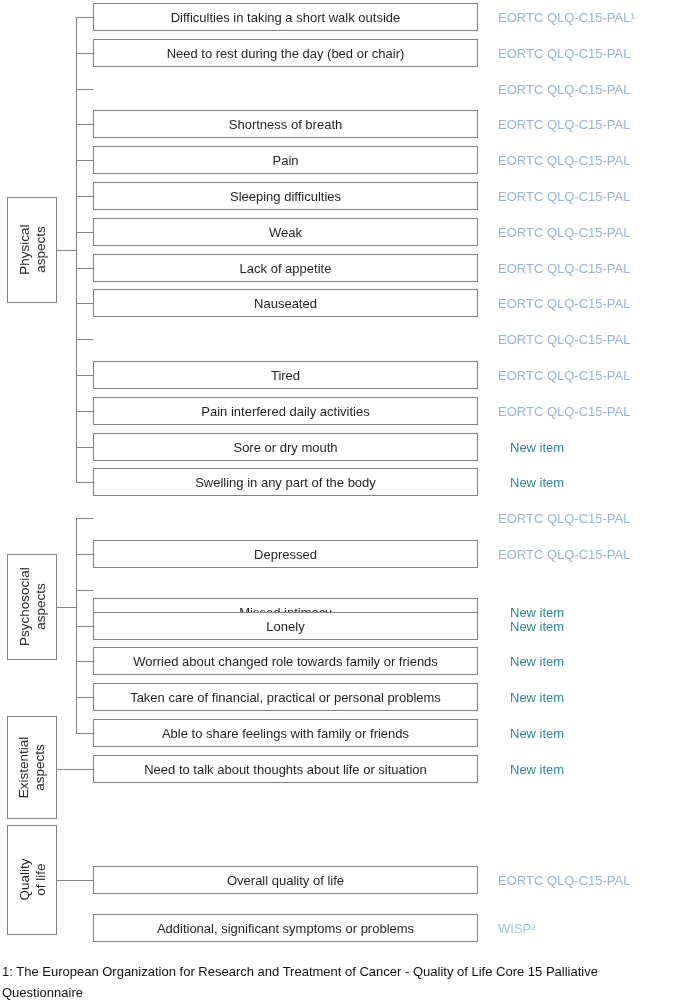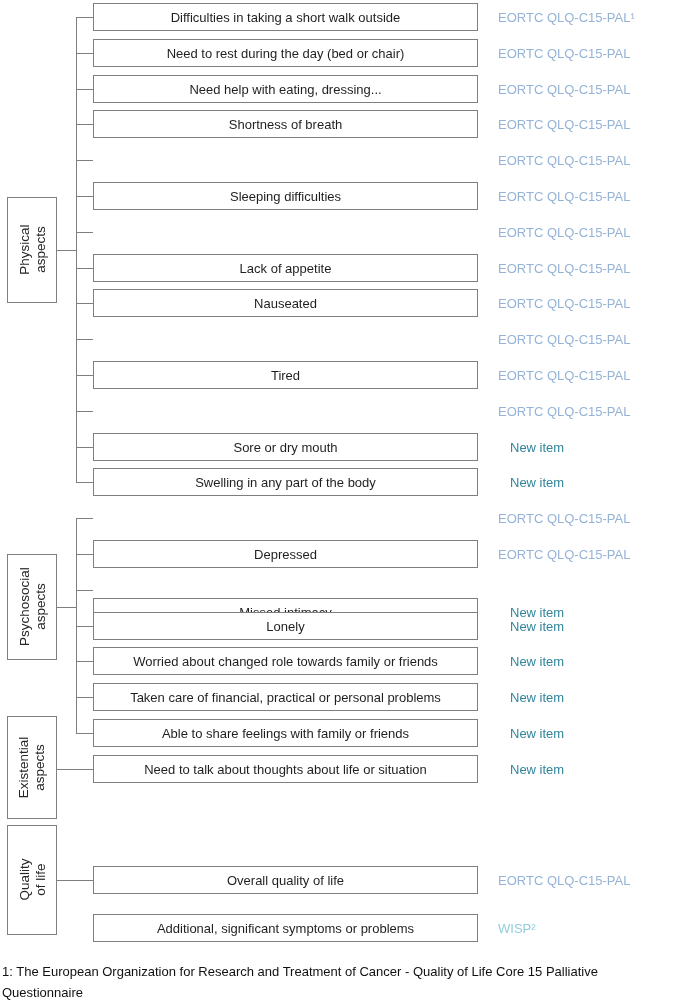--- a/index.html
+++ b/index.html
@@ -105,41 +105,44 @@
       </div>
     <span class="source src-eortc">EORTC QLQ-C15-PAL¹</span>
   </div>
   <div class="row" style="top:39px">
     <div class="box">
         <span class="box-text">Need to rest during the day (bed or chair)</span>
       </div>
     <span class="source src-eortc">EORTC QLQ-C15-PAL</span>
   </div>
   <div class="row" style="top:75px">
-    <div class="box">
-        <span class="box-text">Need help with eating, dressing...</span>
-      </div>
     <span class="source src-eortc">EORTC QLQ-C15-PAL</span>
   </div>
   <div class="row" style="top:110px">
     <div class="box">
         <span class="box-text">Shortness of breath</span>
       </div>
     <span class="source src-eortc">EORTC QLQ-C15-PAL</span>
   </div>
   <div class="row" style="top:146px">
+    <div class="box">
+        <span class="box-text">Pain</span>
+      </div>
     <span class="source src-eortc">EORTC QLQ-C15-PAL</span>
   </div>
   <div class="row" style="top:182px">
     <div class="box">
         <span class="box-text">Sleeping difficulties</span>
       </div>
     <span class="source src-eortc">EORTC QLQ-C15-PAL</span>
   </div>
   <div class="row" style="top:218px">
+    <div class="box">
+        <span class="box-text">Weak</span>
+      </div>
     <span class="source src-eortc">EORTC QLQ-C15-PAL</span>
   </div>
   <div class="row" style="top:254px">
     <div class="box">
         <span class="box-text">Lack of appetite</span>
       </div>
     <span class="source src-eortc">EORTC QLQ-C15-PAL</span>
   </div>
   <div class="row" style="top:289px">
     <div class="box">
@@ -150,20 +153,23 @@
   <div class="row" style="top:325px">
     <span class="source src-eortc">EORTC QLQ-C15-PAL</span>
   </div>
   <div class="row" style="top:361px">
     <div class="box">
         <span class="box-text">Tired</span>
       </div>
     <span class="source src-eortc">EORTC QLQ-C15-PAL</span>
   </div>
   <div class="row" style="top:397px">
+    <div class="box">
+        <span class="box-text">Pain interfered daily activities</span>
+      </div>
     <span class="source src-eortc">EORTC QLQ-C15-PAL</span>
   </div>
   <div class="row" style="top:433px">
     <div class="box">
         <span class="box-text">Sore or dry mouth</span>
       </div>
     <span class="source src-new">New item</span>
   </div>
   <div class="row" style="top:468px">
     <div class="box">

